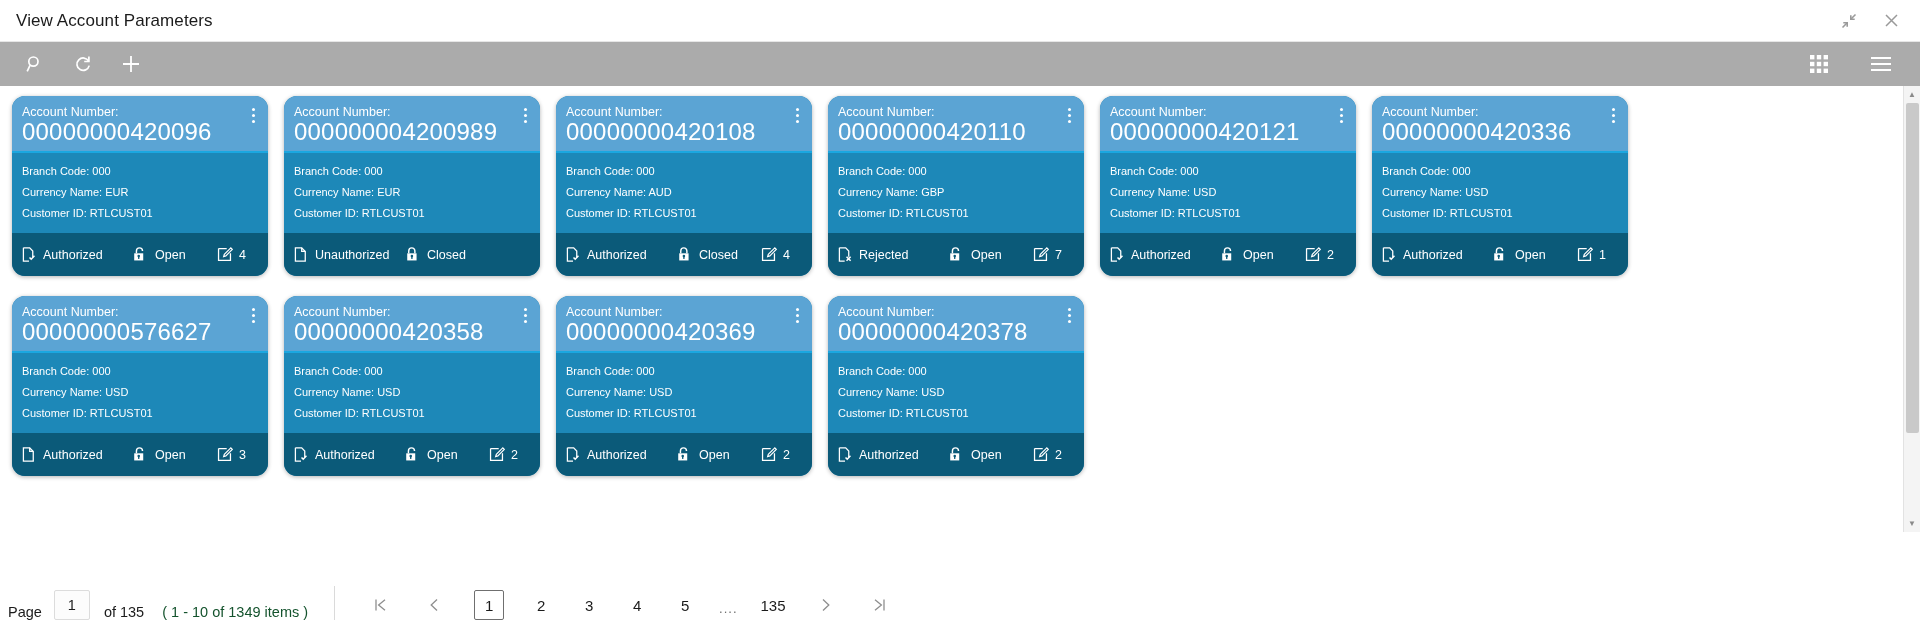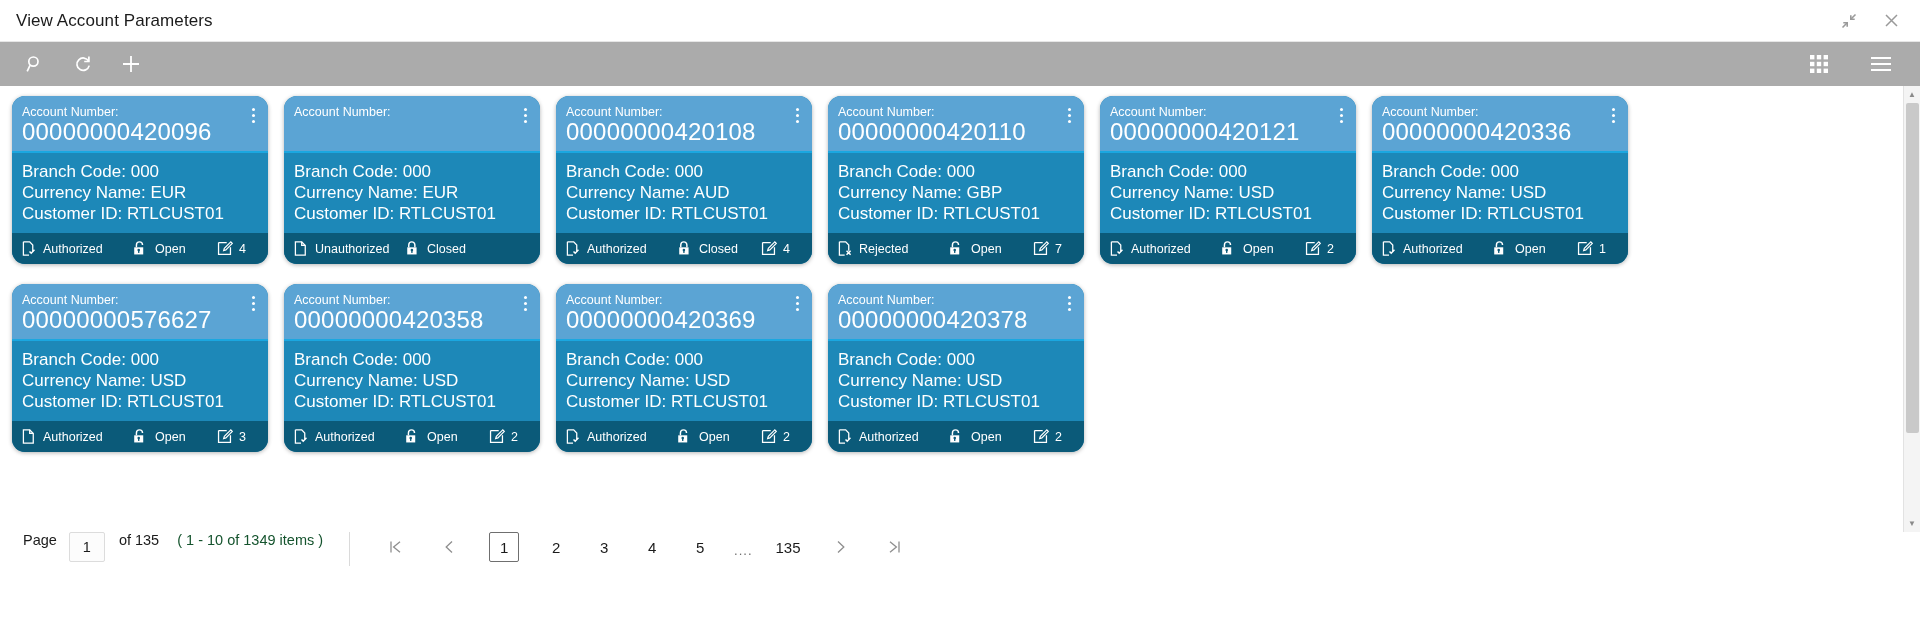--- a/index.html
+++ b/index.html
@@ -118,28 +118,28 @@
   .card-menu i {
     width: 3px; height: 3px; border-radius: 50%;
     background: #ffffff; display: block;
   }
   .card-body {
     background: #1d88b8;
     padding: 8px 10px 9px 10px;
     flex: 1;
   }
   .card-row {
-    font-size: 17px;
+    font-size: 11px;
     color: #ffffff;
     line-height: 21px;
     white-space: nowrap;
   }
   .card-footer {
     background: #0b5a79;
-    height: 31px;
+    height: 43px;
     display: flex;
     align-items: center;
     padding: 0 8px;
     gap: 0;
   }
   .fchip {
     display: flex;
     align-items: center;
     gap: 6px;
     color: #ffffff;
@@ -176,22 +176,22 @@
     width: 13px; height: 330px;
     background: #c9c9c9; border-radius: 2px;
     cursor: pointer;
   }
 
   
   .pager {
     height: 88px;
     background: #ffffff;
     display: flex;
-    align-items: flex-start;
-    padding: 0 23px;
+    align-items: flex-end;
+    padding: 0 8px;
     font-size: 14.5px;
     color: #1b1b1b;
   }
   .pg-label { margin-right: 12px; }
   .pg-input {
     width: 36px; height: 30px;
     border: 1px solid #dcdcdc;
     background: #fcfcfc;
     text-align: center;
     font-size: 14.5px;
@@ -348,20 +348,21 @@
                   <path d="M17.4 2.2 L9.8 9.8 L9.0 12.4 L11.6 11.6 L19.2 4 Z" stroke-width="1.4"></path>
                 </svg>
               </span>
         <span>4</span>
       </div>
     </div>
         </div>
         <div class="card">
     <div class="card-header">
       <div class="card-label">Account Number:</div>
+      <div class="card-value">000000004200989</div>
       <div class="card-menu">
               <i></i>
               <i></i>
               <i></i>
             </div>
     </div>
     <div class="card-body">
       <div class="card-row">
         <span>Branch Code:</span>
         <span>000</span>

